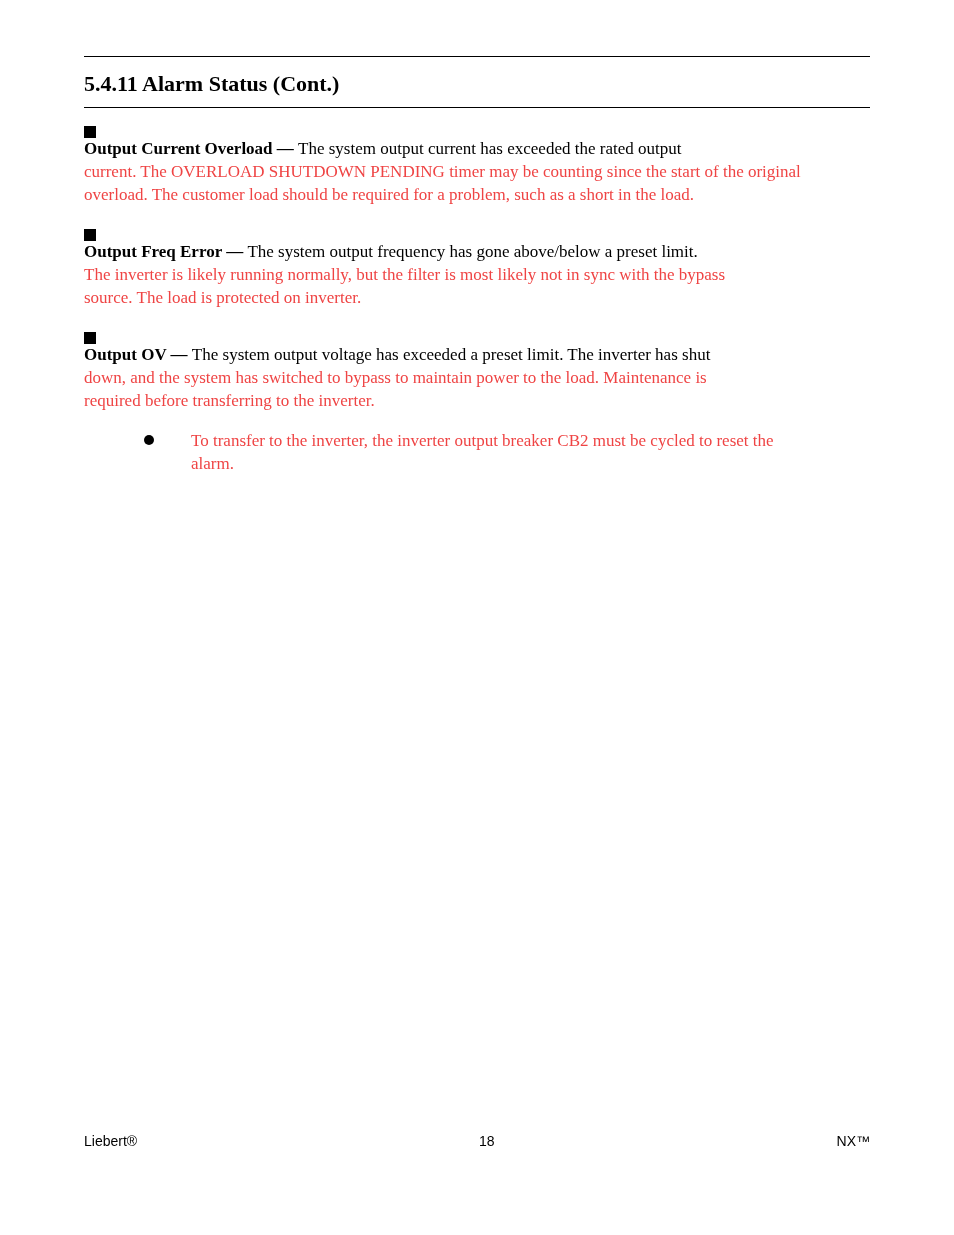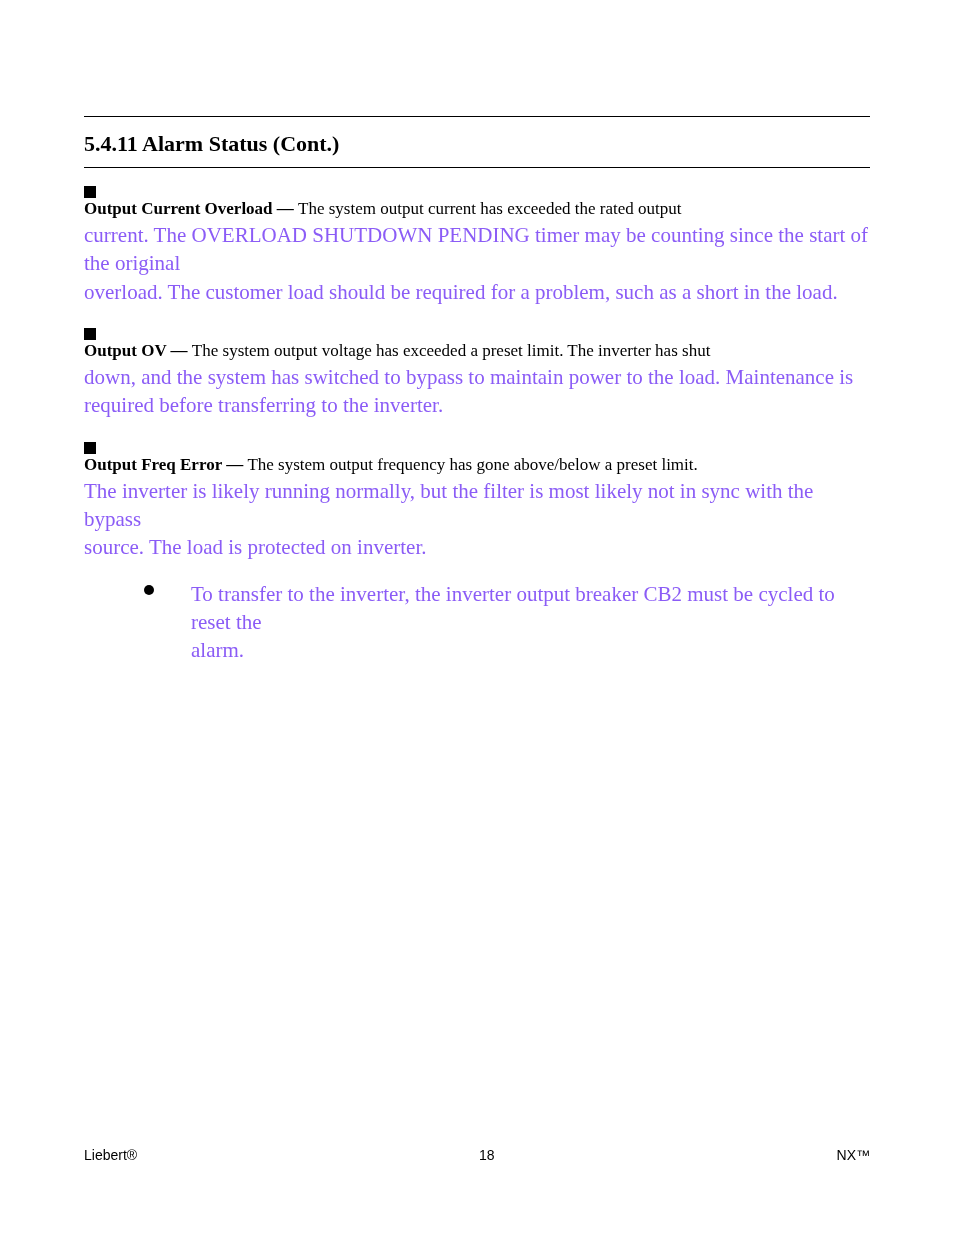--- a/index.html
+++ b/index.html
@@ -4,21 +4,21 @@
   <style>
     * { margin: 0; padding: 0; box-sizing: border-box; }
     body {
       width: 954px;
       height: 1235px;
       background: #fff;
       font-family: Arial, Helvetica, sans-serif;
       position: relative;
     }
     .page {
-      padding: 116px 84px 0 84px;
+      padding: 56px 84px 0 84px;
     }
     .hr-top {
       border: none;
       border-top: 1.5px solid #000;
       margin: 0;
     }
     .title-row {
       padding: 14px 0 10px 0;
     }
     .title-text {
@@ -62,30 +62,30 @@
       font-size: 17px;
       font-weight: bold;
       color: #000;
       line-height: 1.35;
     }
     .item-head .inline {
       font-weight: normal;
     }
     .item-desc {
       font-family: "Times New Roman", Times, serif;
-      font-size: 21px;
+      font-size: 17px;
       font-weight: normal;
-      color: #8b5cf6;
+      color: #ef4444;
       line-height: 1.35;
       margin-top: 2px;
     }
     .item-desc.tight { margin-top: 0; }
     .footer {
       position: absolute;
-      bottom: 72px;
+      bottom: 86px;
       left: 84px;
       right: 84px;
       display: flex;
       justify-content: space-between;
       font-family: Arial, Helvetica, sans-serif;
       font-size: 14px;
       color: #000;
     }
   </style>
 </head>
@@ -106,35 +106,35 @@
       </div>
       <div class="item-desc tight">current. The OVERLOAD SHUTDOWN PENDING timer may be counting since the start of the original</div>
       <div class="item-desc tight">overload. The customer load should be required for a problem, such as a short in the load.</div>
     </div>
   </div>
 
   <div class="item l1">
     <div class="bullet-square"></div>
     <div class="item-body">
       <div class="item-head">
-        <span>Output OV — </span><span class="inline">The system output voltage has exceeded a preset limit. The inverter has shut</span>
+        <span>Output Freq Error — </span><span class="inline">The system output frequency has gone above/below a preset limit.</span>
       </div>
-      <div class="item-desc tight">down, and the system has switched to bypass to maintain power to the load. Maintenance is</div>
-      <div class="item-desc tight">required before transferring to the inverter.</div>
+      <div class="item-desc tight">The inverter is likely running normally, but the filter is most likely not in sync with the bypass</div>
+      <div class="item-desc tight">source. The load is protected on inverter.</div>
     </div>
   </div>
 
   <div class="item l1">
     <div class="bullet-square"></div>
     <div class="item-body">
       <div class="item-head">
-        <span>Output Freq Error — </span><span class="inline">The system output frequency has gone above/below a preset limit.</span>
+        <span>Output OV — </span><span class="inline">The system output voltage has exceeded a preset limit. The inverter has shut</span>
       </div>
-      <div class="item-desc tight">The inverter is likely running normally, but the filter is most likely not in sync with the bypass</div>
-      <div class="item-desc tight">source. The load is protected on inverter.</div>
+      <div class="item-desc tight">down, and the system has switched to bypass to maintain power to the load. Maintenance is</div>
+      <div class="item-desc tight">required before transferring to the inverter.</div>
     </div>
   </div>
 
   <div class="item l2">
     <div class="bullet-round"></div>
     <div class="item-body">
       <div class="item-desc tight">To transfer to the inverter, the inverter output breaker CB2 must be cycled to reset the</div>
       <div class="item-desc tight">alarm.</div>
     </div>
   </div>

